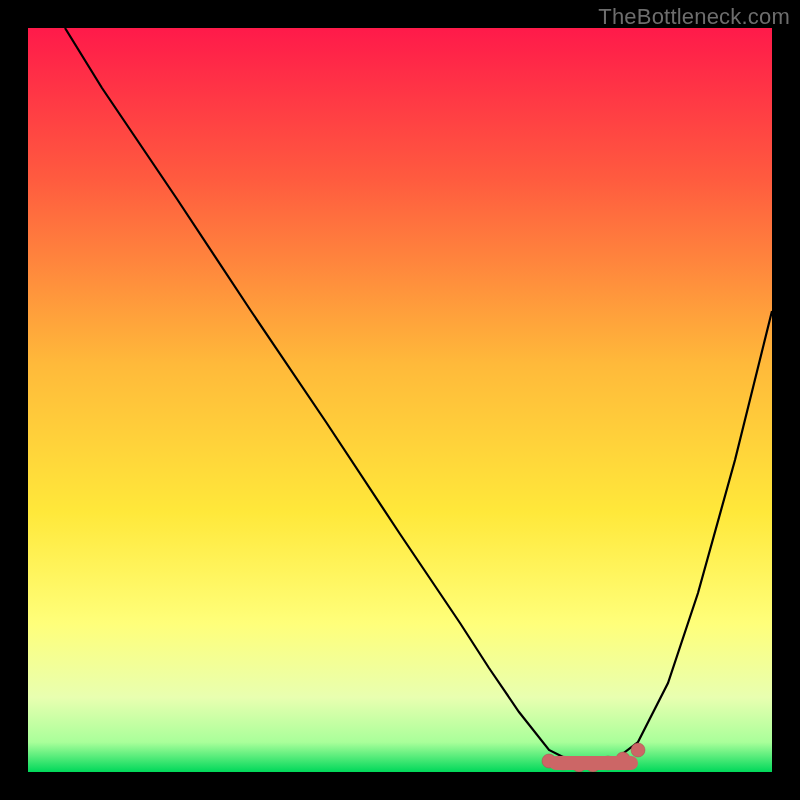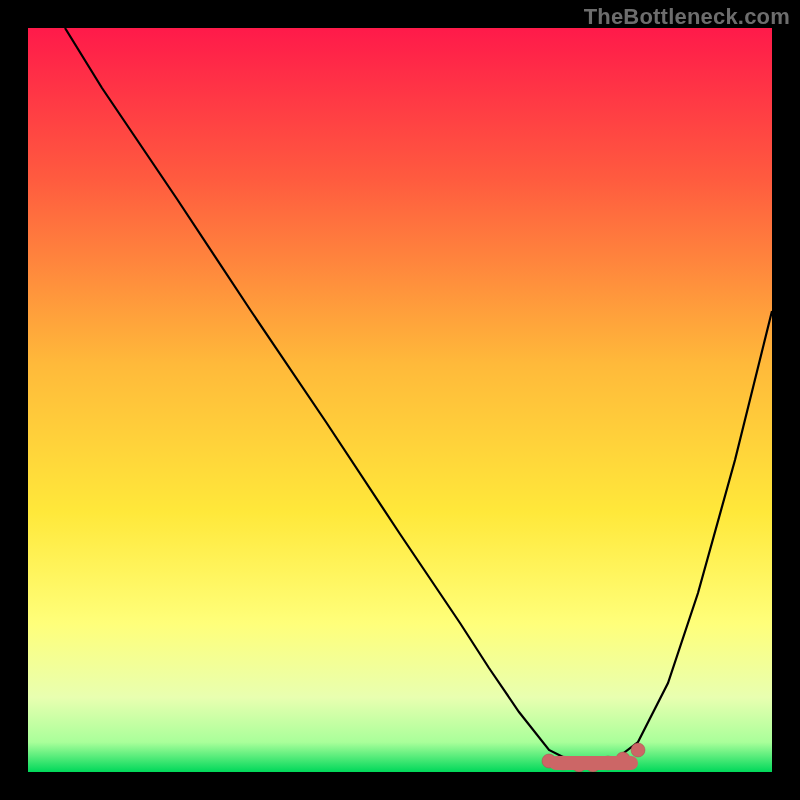--- a/index.html
+++ b/index.html
@@ -22,21 +22,21 @@
     width: 744px;
     height: 744px;
     overflow: hidden;
   }
   .watermark {
     position: absolute;
     top: 4px;
     right: 10px;
     font-family: Arial, Helvetica, sans-serif;
     font-size: 22px;
-    font-weight: 700;
+    font-weight: 400;
     color: #6d6d6d;
     letter-spacing: 0.2px;
   }
   .curve {
     position: absolute;
     left: 0;
     top: 0;
     width: 744px;
     height: 744px;
   }

